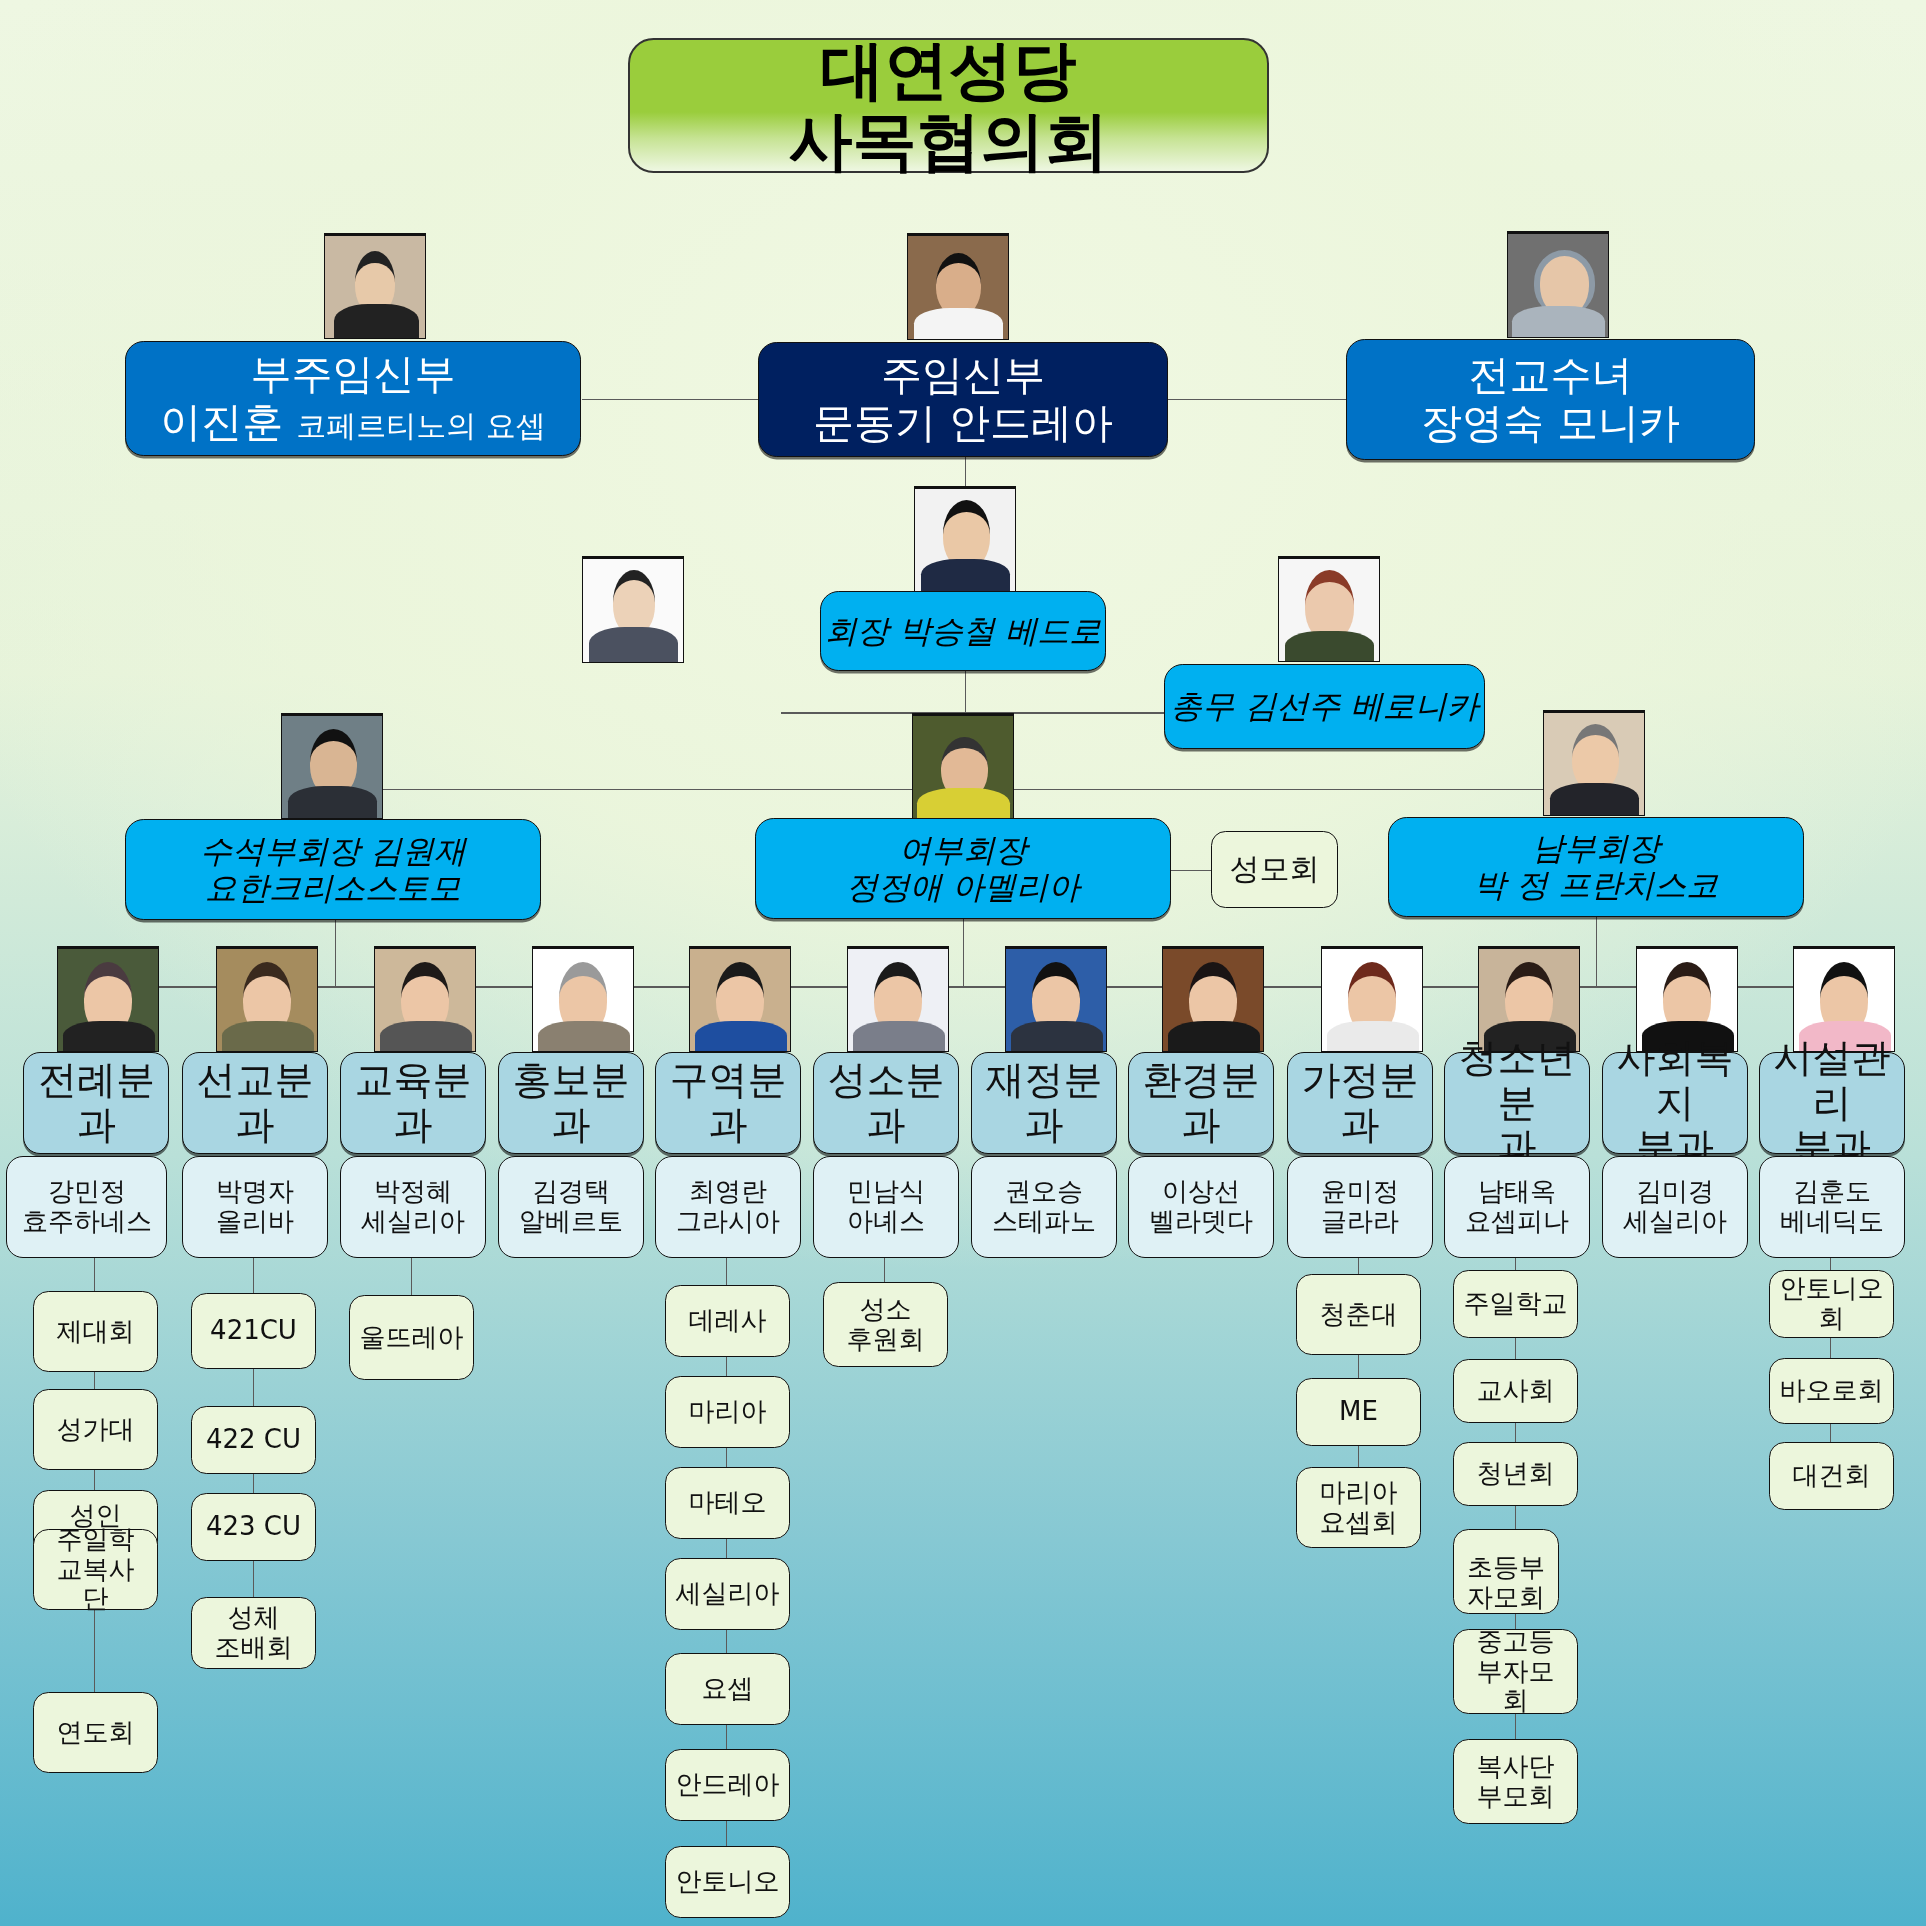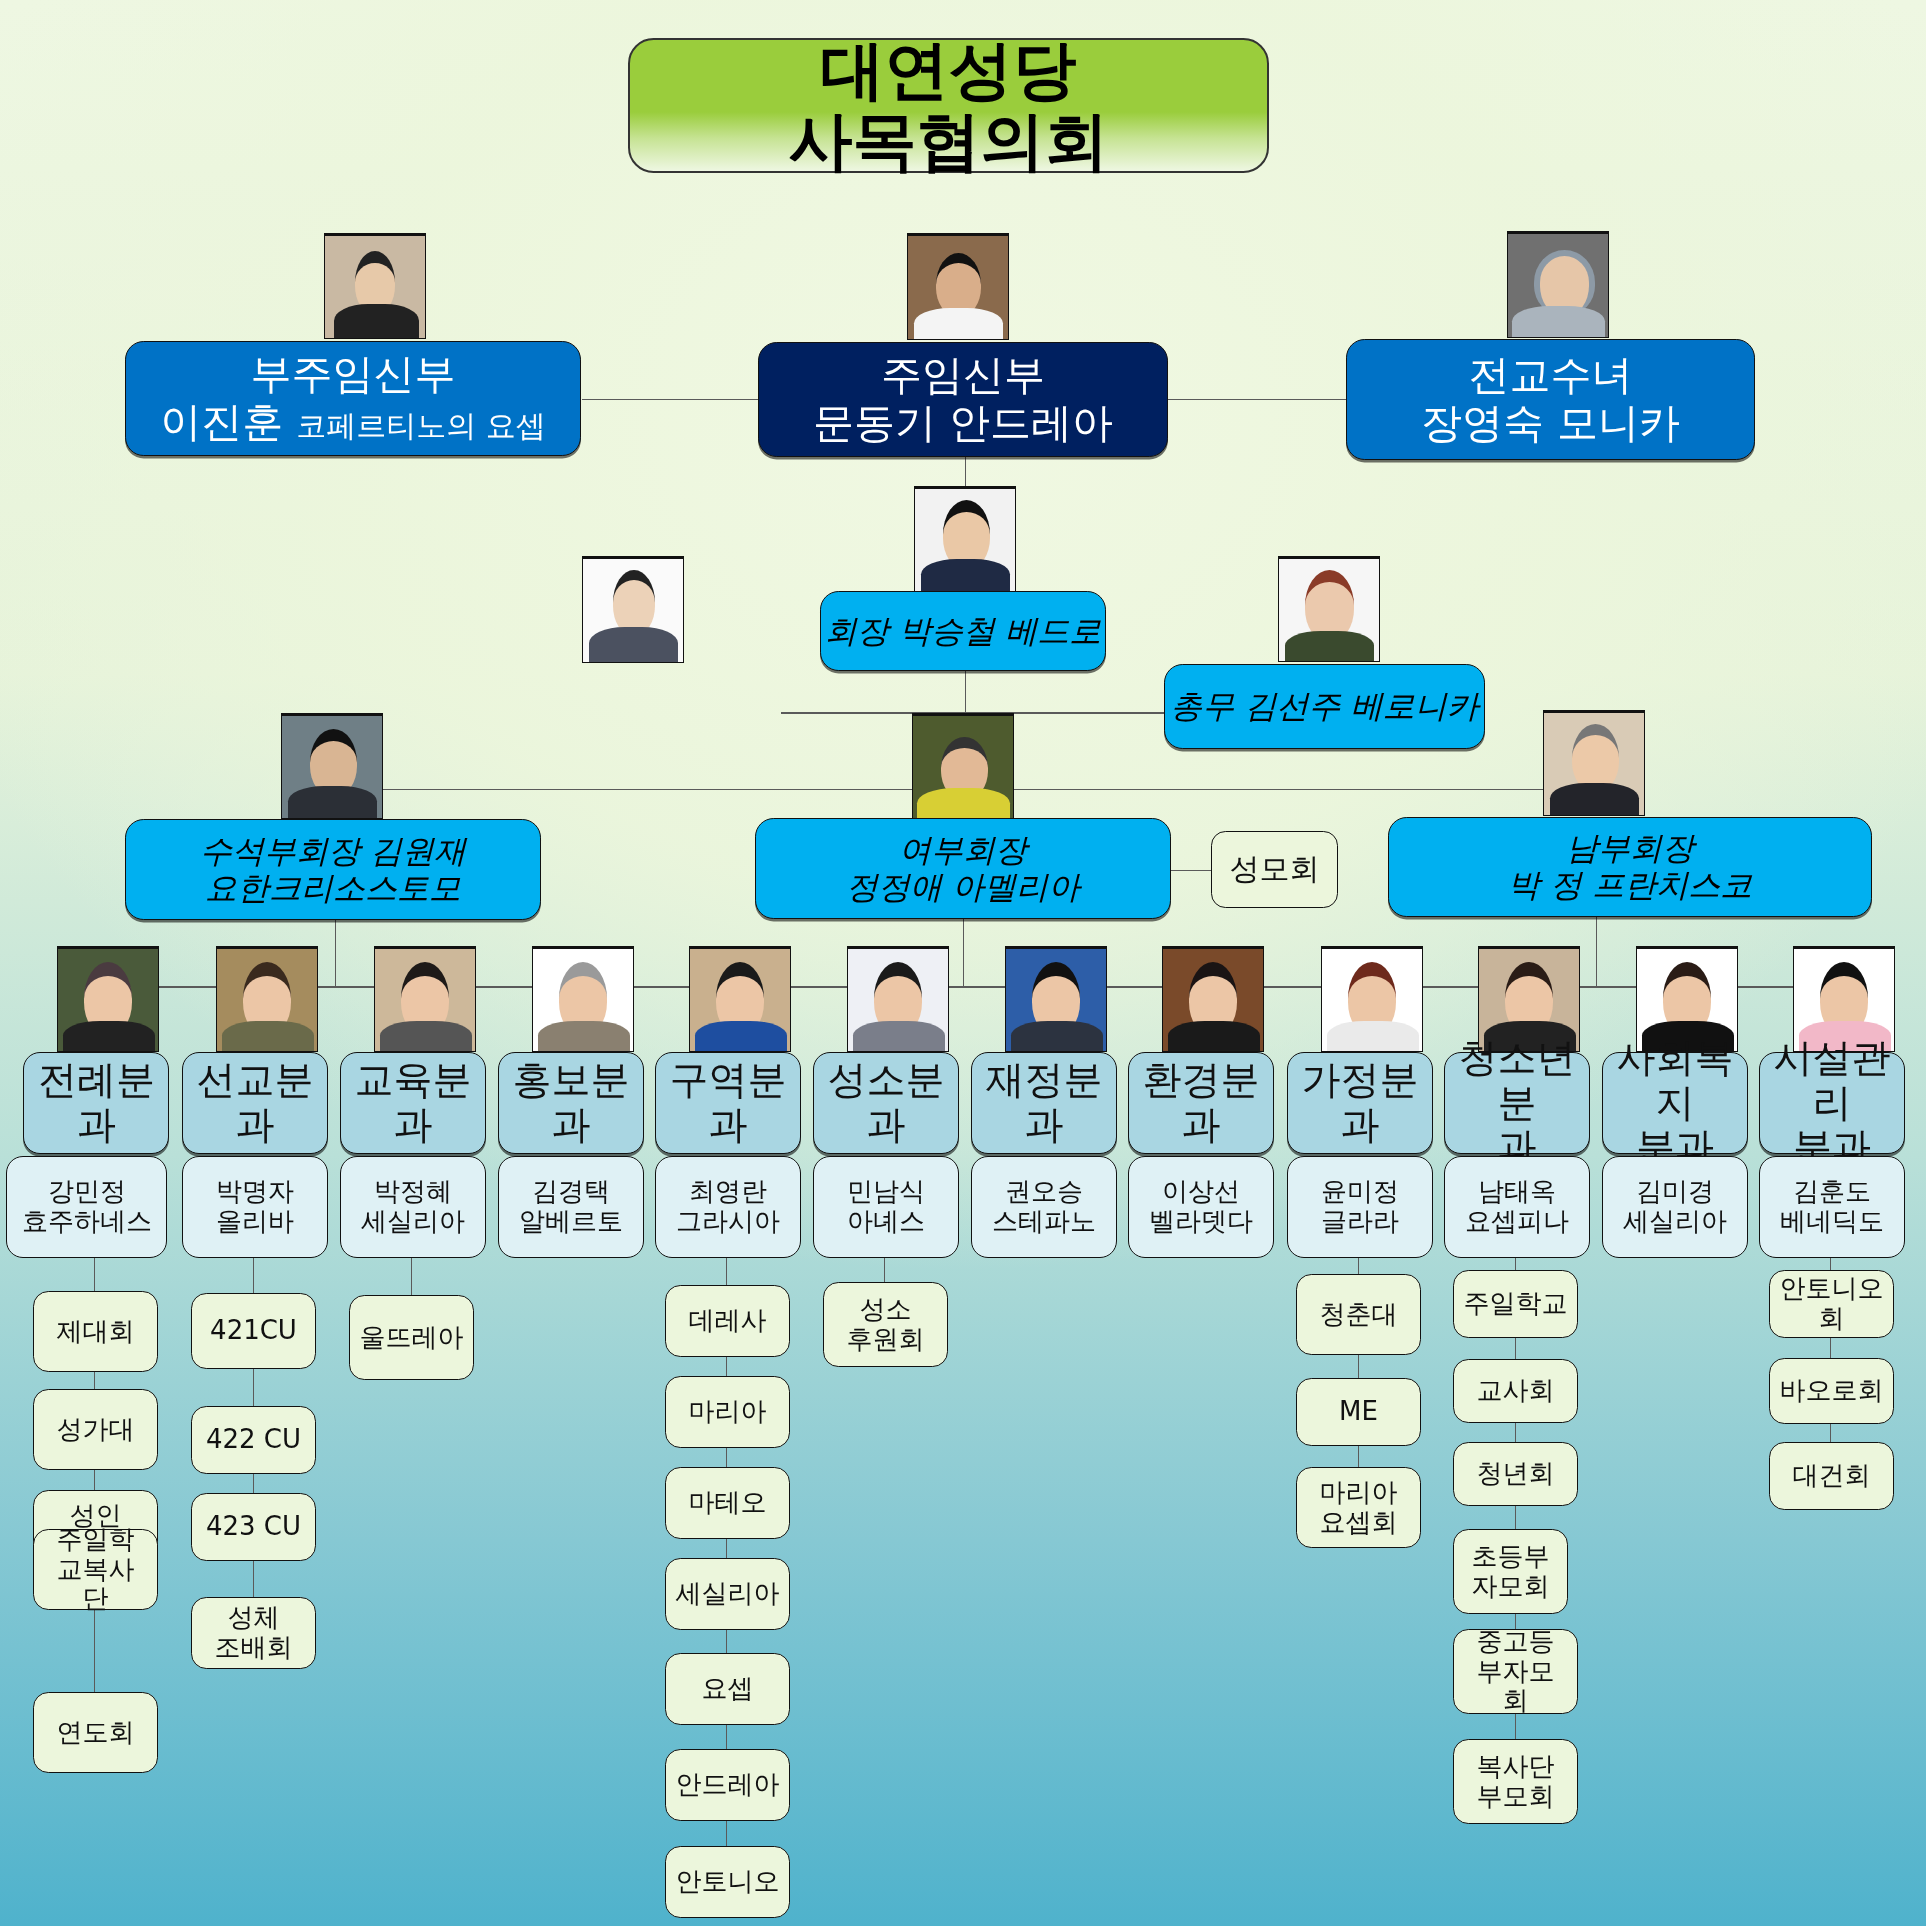--- a/index.html
+++ b/index.html
@@ -129,21 +129,21 @@
     <span>여부회장</span>
     <span>정정애 아멜리아</span>
   </div>
   <div class="box group" style="left:1211px;top:831px;width:127px;height:77px;border-radius:14.4px;">
     <span style="font-size:30px;">성모회</span>
   </div>
   <div class="photo" style="left:1543px;top:710px;width:102px;height:106px;background:#d9cbb6;">
     <div class="head" style="left:28px;top:10.6px;width:47px;height:57px;background:#ecc9a8;border-top:11px solid #777;"></div>
     <div class="body" style="left:6.4px;top:70px;width:89px;height:38px;background:#23242a;"></div>
   </div>
-  <div class="box exec" style="left:1388px;top:817px;width:484px;height:100px;">
+  <div class="box exec" style="left:1388px;top:817px;width:416px;height:100px;">
     <span>남부회장</span>
     <span>박   정 프란치스코</span>
   </div>
 
   <div id="dept-area">
       <div class="photo" style="left:57px;top:946px;width:102px;height:106px;background:#4a5a3a;">
         <div class="head" style="left:26px;top:12.7px;width:48px;height:59px;background:#ecc6a6;border-top:14.4px solid #4a3b40;"></div>
         <div class="body" style="left:5.1px;top:72px;width:92px;height:36px;background:#222;"></div>
       </div>
       <div class="box dept" style="left:23.4px;top:1052px;width:146px;height:102px;">
@@ -331,21 +331,21 @@
       <div class="line" style="left:1515px;top:1258px;width:1.3px;height:541px;"></div>
       <div class="box group" style="left:1453px;top:1270px;width:125px;height:68px;text-align:center;">
         <span>주일학교</span>
       </div>
       <div class="box group" style="left:1453px;top:1359px;width:125px;height:64px;">
         <span>교사회</span>
       </div>
       <div class="box group" style="left:1453px;top:1442px;width:125px;height:64px;">
         <span>청년회</span>
       </div>
-      <div class="box group" style="left:1453px;top:1529px;width:115px;height:85px;">
+      <div class="box group" style="left:1453px;top:1529px;width:106px;height:85px;justify-content:flex-end;">
         <span>초등부</span>
         <span>자모회</span>
       </div>
       <div class="box group" style="left:1453px;top:1629px;width:125px;height:85px;">
         <span>중고등</span>
         <span>부자모</span>
         <span>회</span>
       </div>
       <div class="box group" style="left:1453px;top:1739px;width:125px;height:85px;">
         <span>복사단</span>

